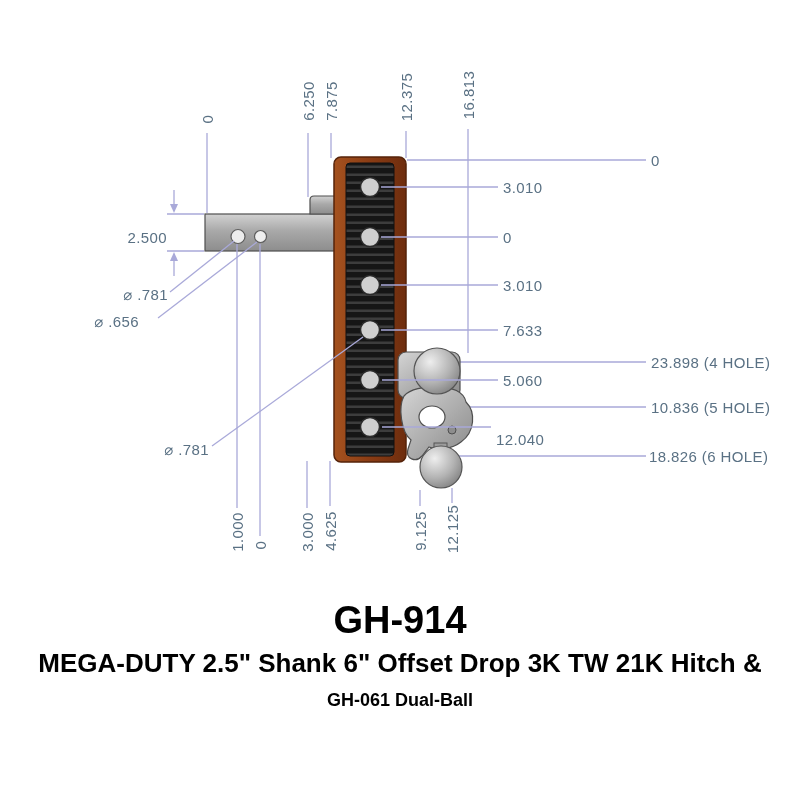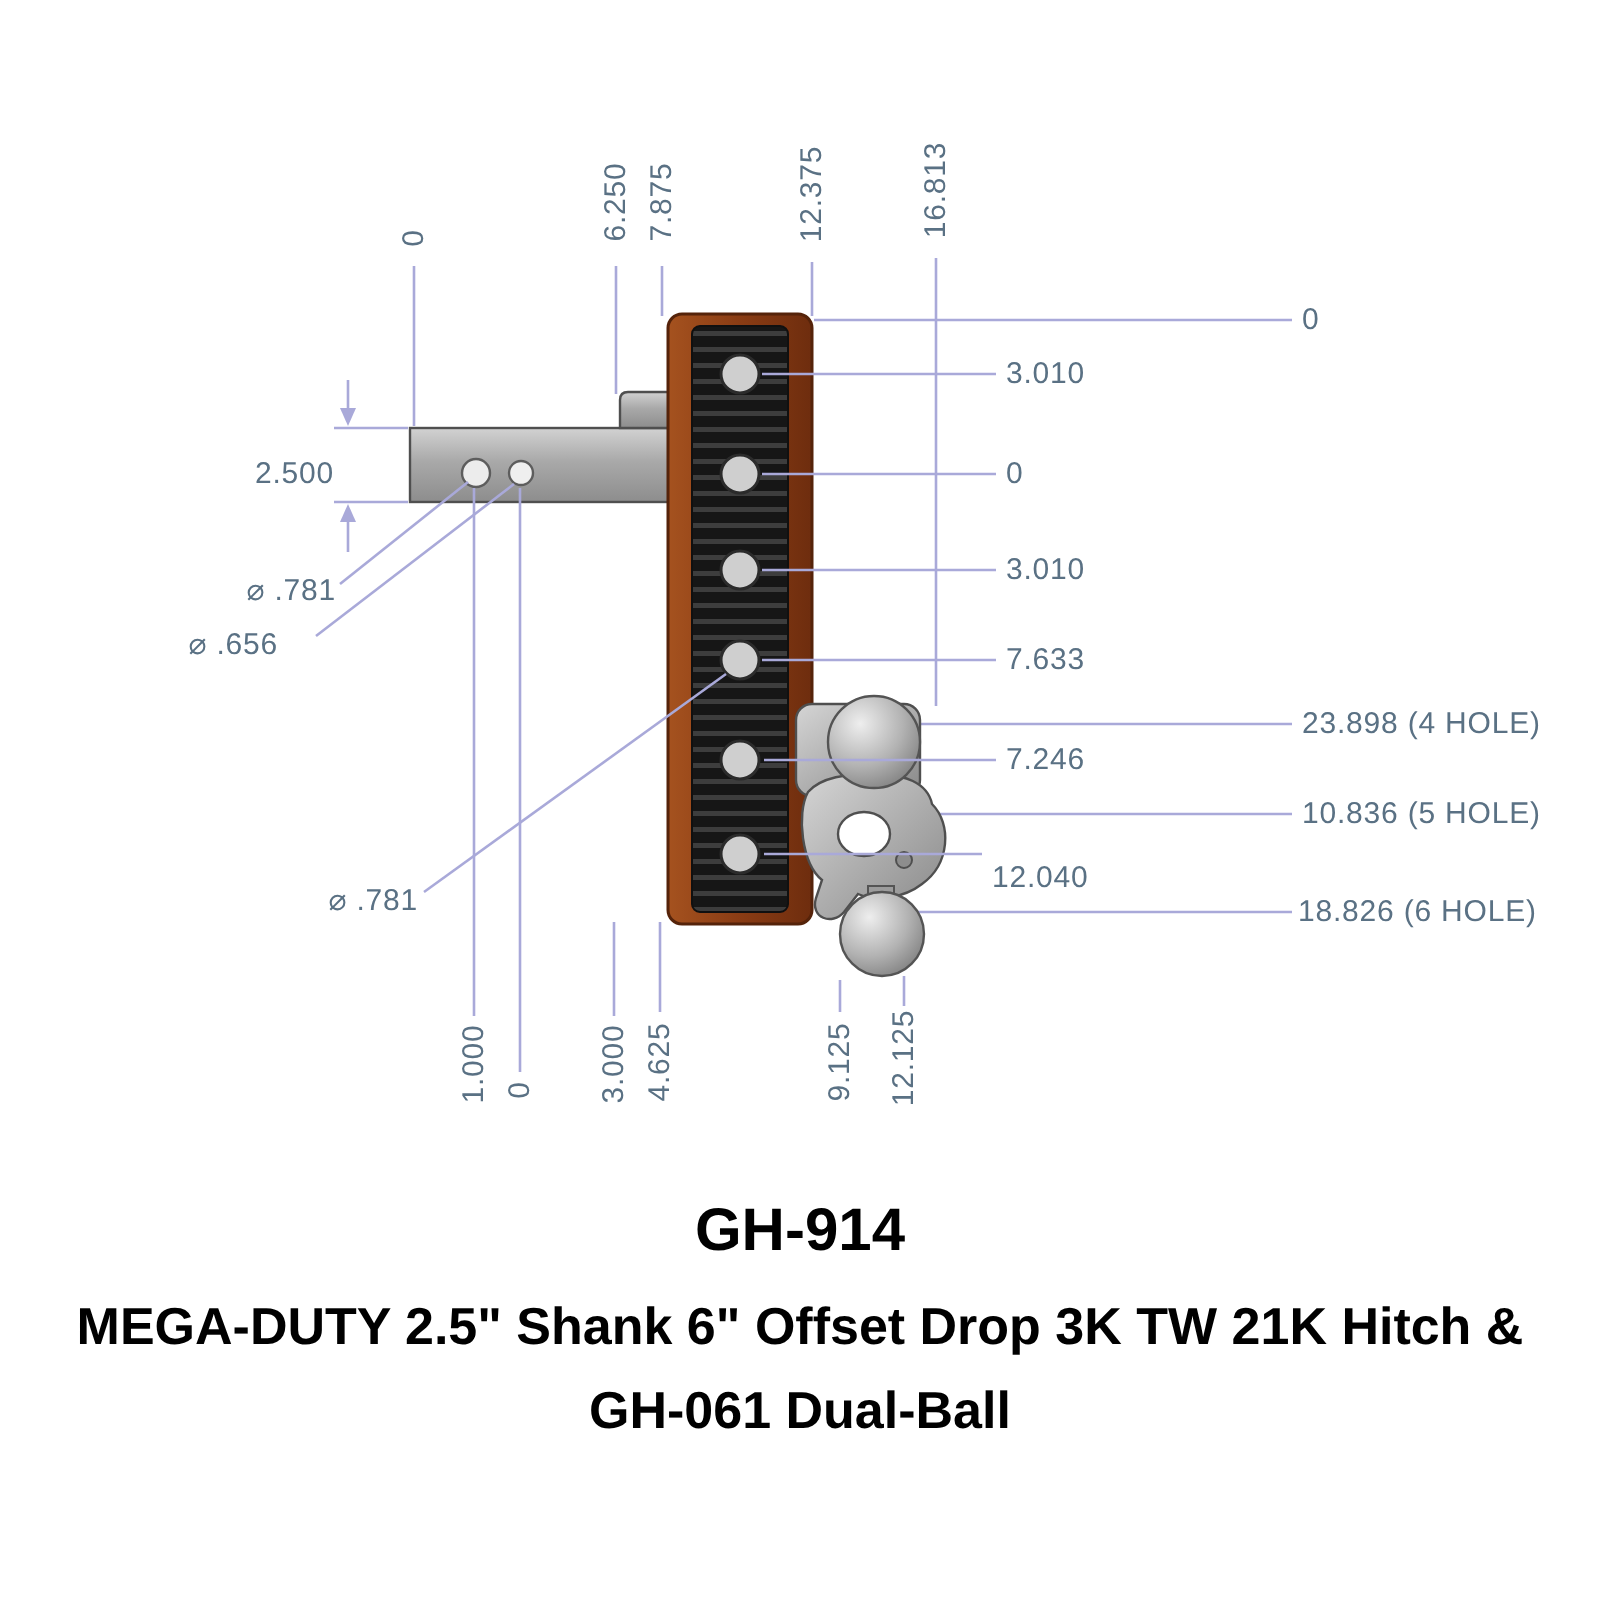--- a/index.html
+++ b/index.html
@@ -24,23 +24,23 @@
   .dim.rot   { transform: translate(-50%, -50%) rotate(-90deg); }
   .dim.rside { transform: translate(0, -50%); }
   .dim.lside { transform: translate(-100%, -50%); }
   .title-model, .title-desc1, .title-desc2 {
     position: absolute;
     left: 0; width: 100%;
     text-align: center;
     font-weight: bold;
     color: #000;
   }
-  .title-model { top: 599px; font-size: 30px; }
+  .title-model { top: 599px; font-size: 38px; }
   .title-desc1 { top: 648px; font-size: 26px; }
-  .title-desc2 { top: 690px; font-size: 26px; }
+  .title-desc2 { top: 690px; font-size: 18px; }
 </style>
 </head>
 <body>
 
 <div class="page">
 
   <svg class="drawing-svg" width="800" height="800" viewBox="0 0 800 800">
     <defs>
       <linearGradient id="gShank" x1="0" y1="0" x2="0" y2="1">
         <stop offset="0" stop-color="#d2d2d2"></stop>
@@ -147,21 +147,21 @@
   <span class="dim rot" style="left:331px; top:101px">7.875</span>
   <span class="dim rot" style="left:406px; top:97px">12.375</span>
   <span class="dim rot" style="left:468px; top:95px">16.813</span>
 
   <span class="dim rside" style="left:651px; top:160px">0</span>
   <span class="dim rside" style="left:503px; top:187px">3.010</span>
   <span class="dim rside" style="left:503px; top:237px">0</span>
   <span class="dim rside" style="left:503px; top:285px">3.010</span>
   <span class="dim rside" style="left:503px; top:330px">7.633</span>
   <span class="dim rside" style="left:651px; top:362px">23.898 (4 HOLE)</span>
-  <span class="dim rside" style="left:503px; top:380px">7.246</span>
+  <span class="dim rside" style="left:503px; top:380px">5.060</span>
   <span class="dim rside" style="left:651px; top:407px">10.836 (5 HOLE)</span>
   <span class="dim rside" style="left:496px; top:439px">12.040</span>
   <span class="dim rside" style="left:649px; top:456px">18.826 (6 HOLE)</span>
 
   <span class="dim lside" style="left:167px; top:237px">2.500</span>
   <span class="dim lside" style="left:168px; top:295px">⌀ .781</span>
   <span class="dim lside" style="left:139px; top:322px">⌀ .656</span>
   <span class="dim lside" style="left:209px; top:450px">⌀ .781</span>
 
   <span class="dim rot" style="left:237px; top:532px">1.000</span>

